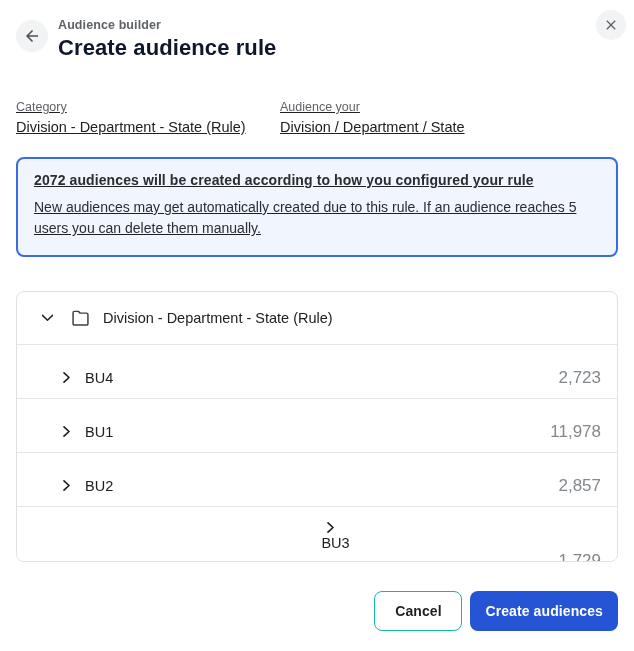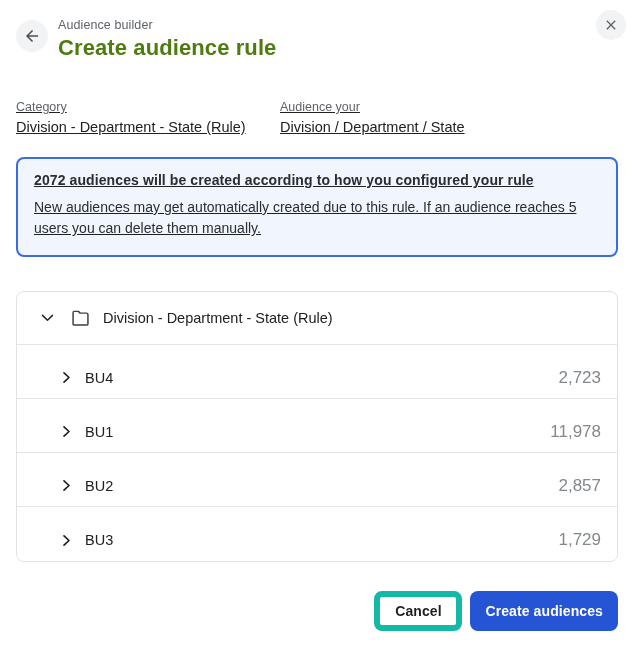--- a/index.html
+++ b/index.html
@@ -11,22 +11,22 @@
   
   .header { position: relative; min-height: 52px; }
   .back-btn {
     position: absolute; left: 0; top: 2px;
     width: 32px; height: 32px; border-radius: 50%;
     background: #f1f3f4; border: none; cursor: pointer;
     display: flex; align-items: center; justify-content: center;
   }
   .back-btn svg { width: 18px; height: 18px; fill: #4a4d51; }
   .header-text { margin-left: 42px; }
-  .eyebrow { font-size: 12.5px; color: #5f6368; letter-spacing: .1px; }
-  .title { font-size: 22px; font-weight: 700; color: #4d7c0f; margin-top: 3px; letter-spacing: .1px; }
+  .eyebrow { font-size: 12.5px; color: #5f6368; letter-spacing: .1px; font-weight: bold; }
+  .title { font-size: 22px; font-weight: 700; color: #0f172a; margin-top: 3px; letter-spacing: .1px; }
   .close-btn {
     position: absolute; right: -8px; top: -8px;
     width: 30px; height: 30px; border-radius: 50%;
     background: #f1f3f4; border: none; cursor: pointer;
     display: flex; align-items: center; justify-content: center;
   }
   .close-btn svg { width: 16px; height: 16px; fill: #5f6368; }
 
   
   .meta { display: flex; margin-top: 30px; text-decoration: underline; }
@@ -63,32 +63,32 @@
   .tree-header .chev-down { width: 17px; height: 17px; stroke: #202124; flex: 0 0 auto; }
   .tree-header .folder { width: 21px; height: 21px; stroke: #3c4043; margin-left: 14px; flex: 0 0 auto; }
   .tree-header-label { font-size: 14.5px; color: #202124; margin-left: 12px; }
 
   .tree-row {
     display: flex; align-items: center;
     height: 54px; padding: 13px 16px 0 42px;
     border-bottom: 1px solid #e3e5e8;
     cursor: pointer; background: #ffffff;
   }
-  .tree-row:last-child { border-bottom: none; }
+  .tree-row:last-child { border-bottom: none; flex-direction: column; }
   .tree-row .chev-right { width: 15px; height: 15px; stroke: #1a1c1e; flex: 0 0 auto; }
   .row-label { font-size: 14.5px; color: #202124; margin-left: 11px; }
   .row-count { margin-left: auto; font-size: 17px; color: #83888d; }
 
   
   .footer { display: flex; justify-content: flex-end; align-items: center; gap: 8px; margin-top: 29px; }
   .btn {
     height: 40px; border-radius: 8px; font-family: inherit;
     font-size: 14px; font-weight: 700; cursor: pointer; letter-spacing: .1px;
   }
-  .btn-cancel { background: #ffffff; border: 6px solid #14b8a6; color: #1f2023; width: 88px; }
+  .btn-cancel { background: #ffffff; border: 1px solid #14b8a6; color: #1f2023; width: 88px; }
   .btn-primary { background: #2554d4; border: none; color: #ffffff; padding: 0 15px; }
 </style>
 </head>
 <body>
 
 <div class="modal">
 
   <div class="header">
     <button class="back-btn">
       <svg viewBox="0 0 24 24">

